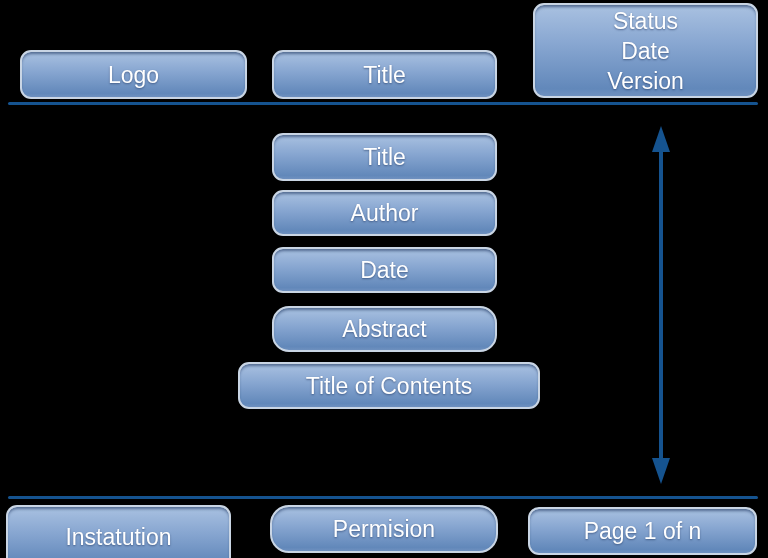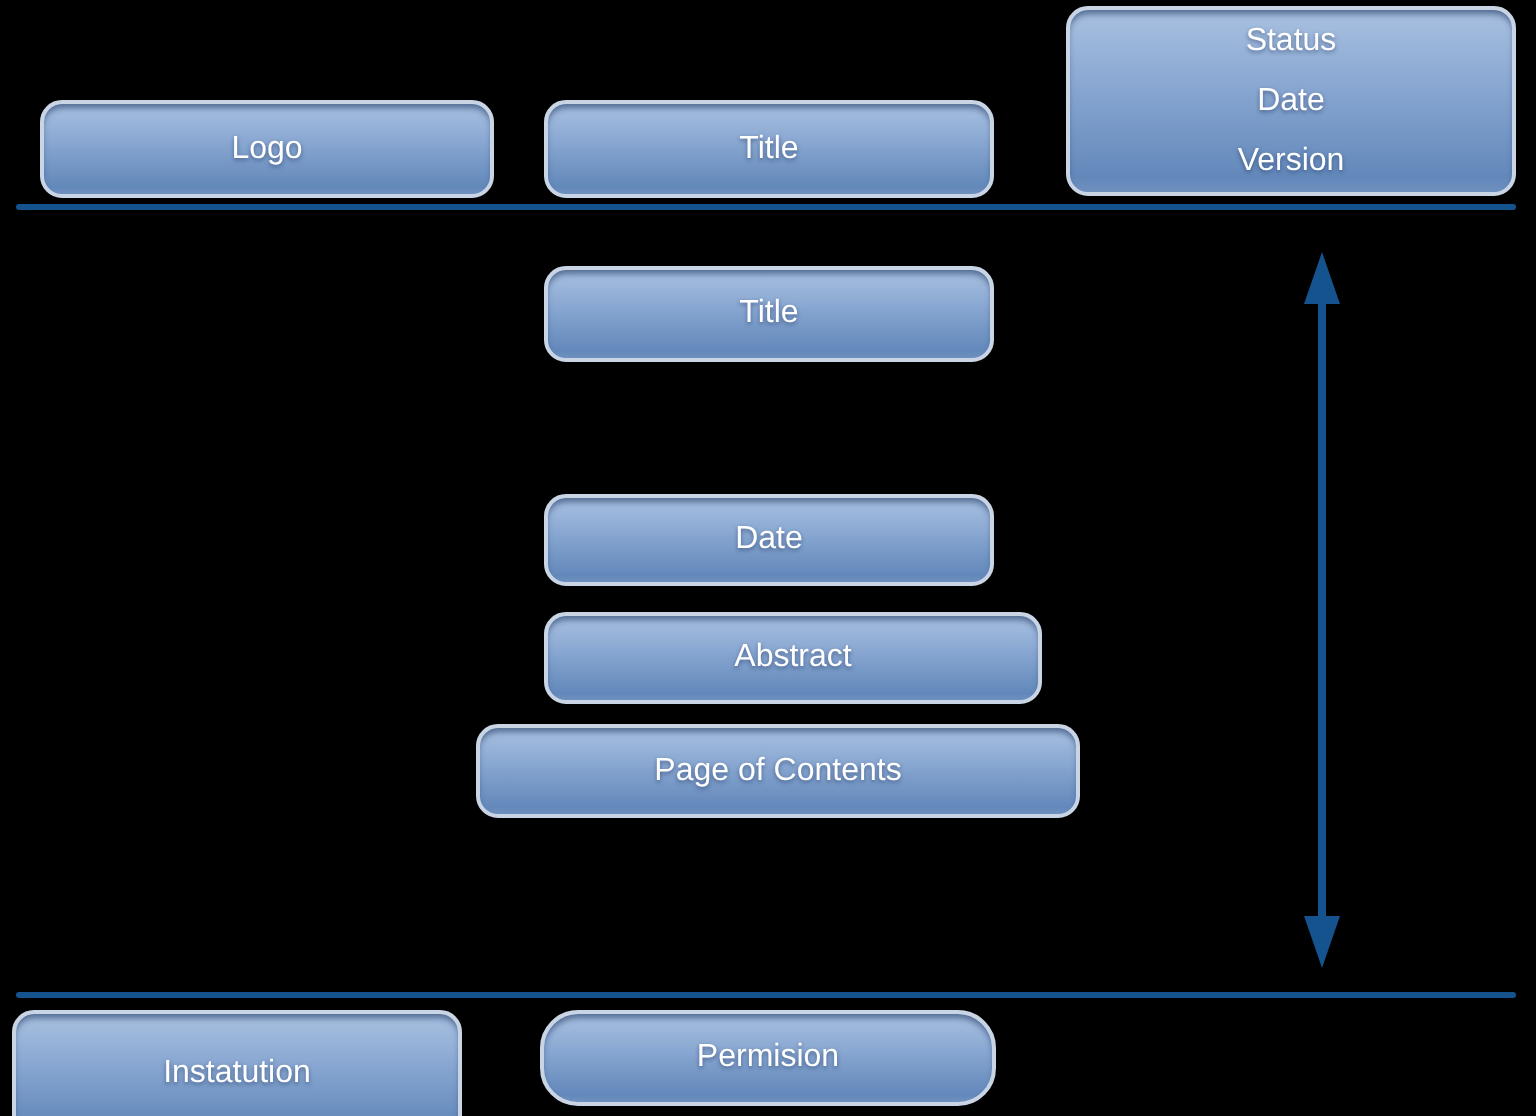--- a/index.html
+++ b/index.html
@@ -34,21 +34,21 @@
       var(--box-mid) 45%,
       var(--box-bottom) 92%,
       #6e90bf 100%);
     box-shadow: inset 0 3px 3px -1px rgba(23, 48, 92, 0.6),
                 0 1px 3px rgba(0, 0, 0, 0.6);
     color: var(--text);
     display: flex;
     align-items: center;
     justify-content: center;
     text-align: center;
-    font-size: 16px;
+    font-size: 23px;
     line-height: 28px;
     text-shadow: 0 1px 2px rgba(25, 45, 85, 0.55);
     white-space: pre-line;
   }
   .hline {
     position: absolute;
     left: 8px;
     width: 750px;
     height: 3px;
     background: var(--line);
@@ -72,33 +72,35 @@
   <div class="node" style="left:272px; top:50px; width:225px; height:49px;">Title</div>
 
   <div class="node" style="left:533px; top:3px; width:225px; height:95px; line-height:30px;">Status
 Date
 Version</div>
 
   <div class="hline" style="top:102px;"></div>
 
   <div class="node" style="left:272px; top:133px; width:225px; height:48px;">Title</div>
 
+  <div class="node" style="left:272px; top:190px; width:225px; height:46px;">Author</div>
 
   <div class="node" style="left:272px; top:247px; width:225px; height:46px;">Date</div>
 
-  <div class="node" style="left:272px; top:306px; width:249px; height:46px;">Abstract</div>
+  <div class="node" style="left:272px; top:306px; width:225px; height:46px;border-radius:17px;">Abstract</div>
 
-  <div class="node" style="left:238px; top:362px; width:302px; height:47px;">Page of Contents</div>
+  <div class="node" style="left:238px; top:362px; width:302px; height:47px;">Title of Contents</div>
 
   <svg class="arrow" width="24" height="362" viewBox="0 0 24 362" aria-hidden="true">
     <line class="stroke" x1="12" y1="22" x2="12" y2="340" stroke-width="4"></line>
     <path class="fill" d="M12,2 L3,28 L21,28 Z"></path>
     <path class="fill" d="M12,360 L3,334 L21,334 Z"></path>
   </svg>
 
   <div class="hline" style="top:496px;"></div>
 
   <div class="node" style="left:6px; top:505px; width:225px; height:64px;">Instatution</div>
 
   <div class="node" style="left:270px; top:505px; width:228px; height:48px;border-radius:19px;">Permision</div>
 
+  <div class="node" style="left:528px; top:507px; width:229px; height:48px;">Page 1 of n</div>
 
 </div>
 
 </body></html>

